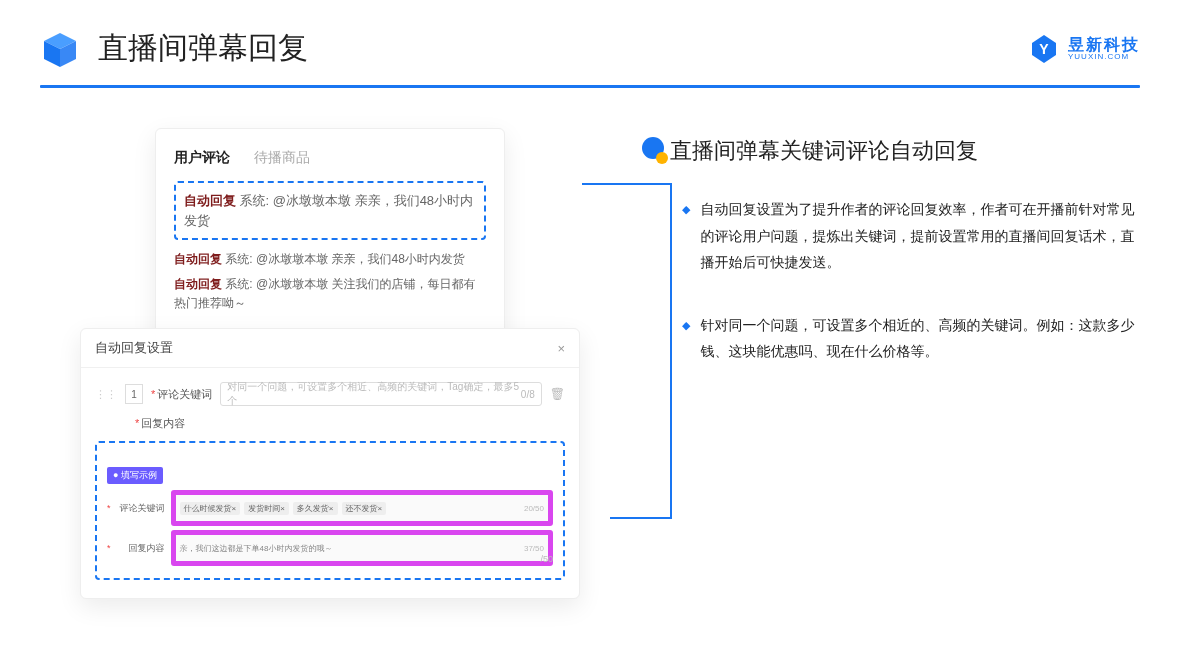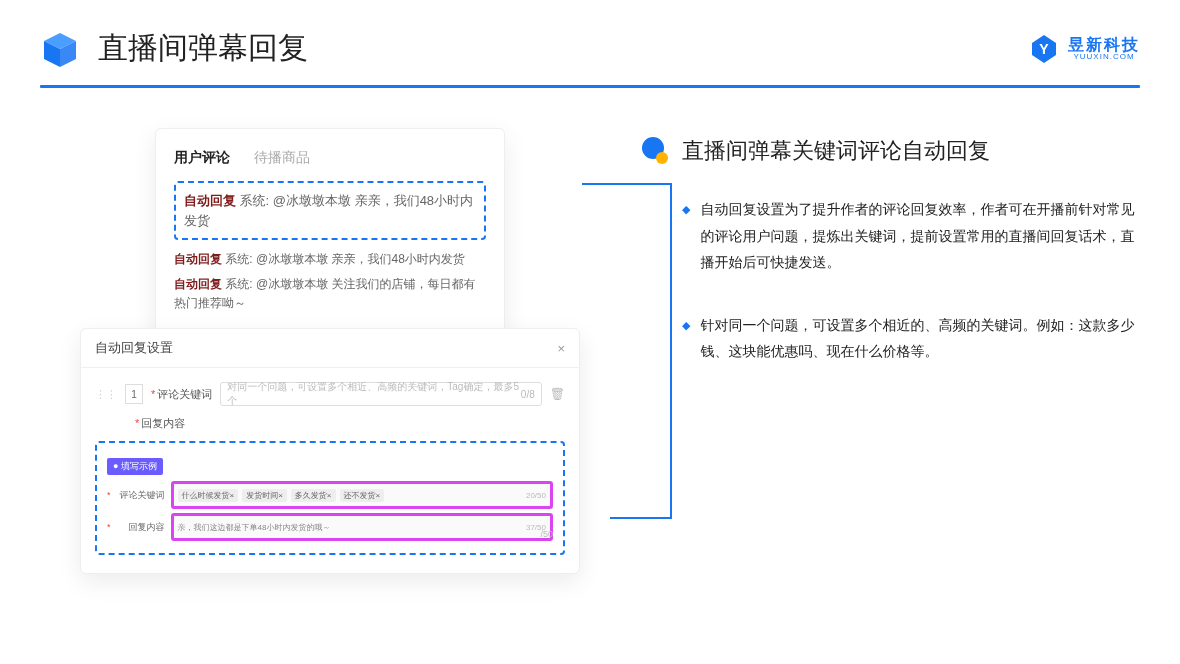--- a/index.html
+++ b/index.html
@@ -4,21 +4,21 @@
 <style>
 * { margin: 0; padding: 0; box-sizing: border-box; }
 body { width: 1180px; height: 664px; font-family: "Microsoft YaHei", sans-serif; background: #fff; position: relative; }
 
 .header { display: flex; align-items: center; justify-content: space-between; padding: 28px 40px 0 40px; }
 .header-left { display: flex; align-items: center; gap: 18px; }
 .cube-icon { width: 40px; height: 40px; }
 .page-title { font-size: 30px; font-weight: 500; color: #222; }
 .logo-right { display: flex; align-items: center; gap: 8px; }
 .logo-mark { width: 32px; height: 32px; }
-.logo-text { display: flex; flex-direction: column; line-height: 1; text-align: center; }
+.logo-text { display: flex; flex-direction: column; line-height: 1; }
 .logo-cn { color: #1976f2; font-size: 16px; font-weight: 700; letter-spacing: 2px; }
 .logo-en { color: #1976f2; font-size: 8px; letter-spacing: 1px; }
 .divider { height: 3px; background: #1976f2; margin: 16px 40px 0 40px; border-radius: 1px; }
 
 .content { display: flex; padding: 40px 40px 0 80px; gap: 60px; }
 
 .left-col { width: 500px; position: relative; }
 .card-top { width: 350px; background: #fff; border: 1px solid #eee; box-shadow: 0 8px 24px rgba(0,0,0,0.08); border-radius: 6px; padding: 20px 18px; margin-left: 75px; position: relative; z-index: 1; }
 .tabs { display: flex; gap: 24px; font-size: 14px; margin-bottom: 14px; text-align: center; }
 .tab-active { color: #222; font-weight: 600; }
@@ -34,35 +34,35 @@
 .order-box { width: 18px; height: 20px; border: 1px solid #ddd; display: flex; align-items: center; justify-content: center; font-size: 10px; color: #666; }
 .label { color: #555; white-space: nowrap; }
 .req { color: #e44; margin-right: 2px; }
 .input { flex: 1; height: 24px; border: 1px solid #ddd; border-radius: 3px; padding: 0 6px; font-size: 10px; color: #bbb; display: flex; align-items: center; justify-content: space-between; }
 .input-count { color: #bbb; font-size: 10px; }
 .trash { color: #bbb; font-size: 12px; }
 
 .example-section { border: 2px dashed #1976f2; border-radius: 4px; margin: 8px 14px 0 14px; padding: 8px 10px; position: relative; }
 .add-link { color: #6b5cff; font-size: 10px; }
 .add-hint { color: #aaa; font-size: 10px; margin-left: 6px; }
-.example-badge { background: #6b5cff; color: #fff; font-size: 9px; padding: 2px 6px; border-radius: 2px; display: inline-block; margin: 7px 0 6px 0; }
+.example-badge { background: #6b5cff; color: #fff; font-size: 9px; padding: 2px 6px; border-radius: 2px; display: inline-block; margin: 16px 0 6px 0; }
 .ex-row { display: flex; align-items: center; gap: 6px; font-size: 9px; margin-bottom: 4px; }
 .ex-label { color: #666; width: 46px; text-align: right; }
-.ex-input { flex: 1; border: 3px solid #d946ef; border-radius: 3px; height: 28px; display: flex; align-items: center; padding: 0 4px; gap: 4px; background: #fafafa; }
+.ex-input { flex: 1; border: 5px solid #d946ef; border-radius: 3px; height: 36px; display: flex; align-items: center; padding: 0 4px; gap: 4px; background: #fafafa; }
 .tag-chip { background: #eee; color: #666; font-size: 8px; padding: 1px 4px; border-radius: 2px; }
 .ex-text { color: #888; font-size: 8px; }
 .ex-count { color: #bbb; font-size: 8px; margin-left: auto; }
 .outside-count { position: absolute; right: 26px; bottom: 34px; font-size: 9px; color: #bbb; }
 
 .connector-h { position: absolute; top: 54px; left: 426px; width: 90px; height: 2px; background: #1976f2; z-index: 3; }
 .connector-v { position: absolute; top: 54px; left: 514px; width: 2px; height: 336px; background: #1976f2; z-index: 3; }
 .connector-h2 { position: absolute; top: 388px; left: 454px; width: 62px; height: 2px; background: #1976f2; z-index: 3; }
 
 .right-col { flex: 1; padding-top: 8px; }
-.subtitle-row { display: flex; align-items: center; gap: 12px; margin-bottom: 30px; }
+.subtitle-row { display: flex; align-items: center; margin-bottom: 30px; }
 .bubble-icon { width: 30px; height: 30px; position: relative; }
 .subtitle { font-size: 22px; color: #222; font-weight: 400; }
 .bullet-item { display: flex; gap: 10px; margin-bottom: 36px; font-size: 14px; color: #222; line-height: 1.9; padding-left: 42px; }
 .diamond { color: #1976f2; font-size: 11px; line-height: 2.4; }
 </style>
 </head>
 <body>
 
 <div class="header">
   <div class="header-left">

